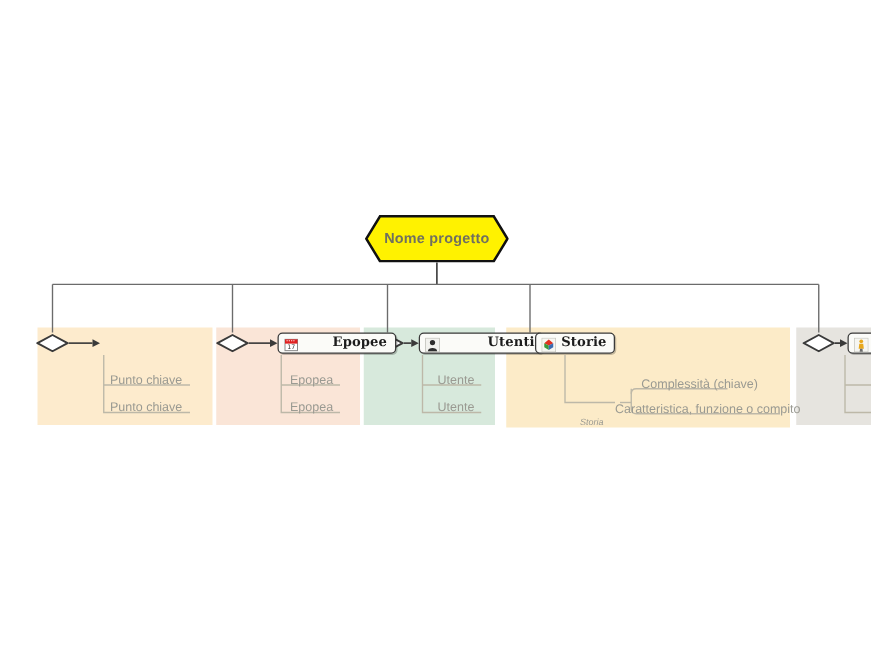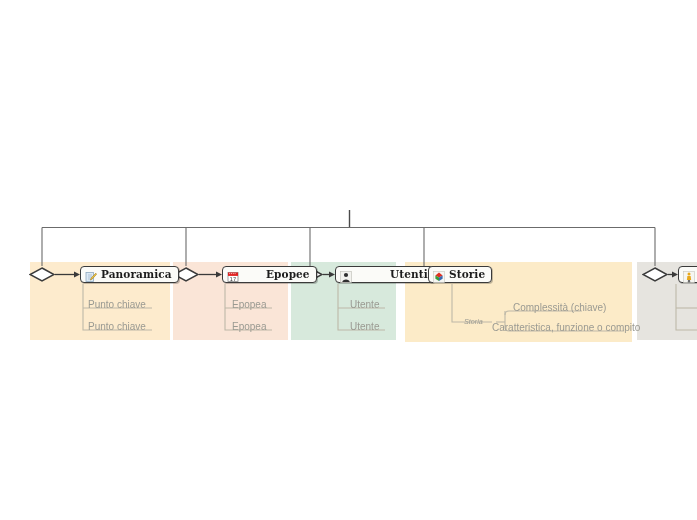--- a/index.html
+++ b/index.html
@@ -123,20 +123,26 @@
 
     <path d="M496,322 L500,322" stroke="#BDB8A8" stroke-width="1.1" fill="none"></path>
     <path d="M505,311 L505,327 Q505,331 509,331 L624,331" stroke="#BDB8A8" stroke-width="1.1" fill="none"></path>
     <path d="M505,315 Q505,311 509,311 L582,311" stroke="#BDB8A8" stroke-width="1.1" fill="none"></path>
     <path d="M500,322 L505,322" stroke="#BDB8A8" stroke-width="1.1" fill="none"></path>
 
     <path d="M676,284 L676,330 L697,330" stroke="#BDB8A8" stroke-width="1.1" fill="none"></path>
     <path d="M676,308 L697,308" stroke="#BDB8A8" stroke-width="1.1" fill="none"></path>
   </svg>
 
+  <div class="root-node">
+    <svg width="115" height="38" viewBox="0 0 115 38">
+      <polygon points="12,1 103,1 114,19 103,37 12,37 1,19" fill="#FFF200" stroke="#111111" stroke-width="2"></polygon>
+    </svg>
+    <div class="root-label">Nome progetto</div>
+  </div>
 
   <div class="diamond" style="left:29px;top:267px;">
     <svg width="26" height="15" viewBox="0 0 26 15">
       <polygon points="13,1 25,7.5 13,14 1,7.5" fill="#ffffff" stroke="#3a3a3a" stroke-width="1.5"></polygon>
     </svg>
   </div>
   <div class="diamond" style="left:173px;top:267px;">
     <svg width="26" height="15" viewBox="0 0 26 15">
       <polygon points="13,1 25,7.5 13,14 1,7.5" fill="#ffffff" stroke="#3a3a3a" stroke-width="1.5"></polygon>
     </svg>
@@ -150,30 +156,20 @@
     <svg width="26" height="15" viewBox="0 0 26 15">
       <polygon points="13,1 25,7.5 13,14 1,7.5" fill="#ffffff" stroke="#3a3a3a" stroke-width="1.5"></polygon>
     </svg>
   </div>
   <div class="diamond" style="left:642px;top:267px;">
     <svg width="26" height="15" viewBox="0 0 26 15">
       <polygon points="13,1 25,7.5 13,14 1,7.5" fill="#ffffff" stroke="#3a3a3a" stroke-width="1.5"></polygon>
     </svg>
   </div>
 
-  <div class="node-box" style="left:80px;top:266px;">
-    <span class="node-icon">
-      <svg width="12" height="12" viewBox="0 0 12 12">
-        <rect x="1" y="1.5" width="7.5" height="9" fill="#dce9f5" stroke="#8fa9bf" stroke-width="0.8"></rect>
-        <path d="M3,4 h4 M3,6 h4 M3,8 h2.5" stroke="#9fb5c8" stroke-width="0.7"></path>
-        <path d="M10.8,2.2 L6.2,7 L5.4,9 L7.3,8 L11.6,3.2 Z" fill="#f5c842" stroke="#9a7a1e" stroke-width="0.6"></path>
-      </svg>
-    </span>
-    <span class="node-title">Panoramica</span>
-  </div>
   <div class="leaf" style="left:88px;top:300px;">Punto chiave</div>
   <div class="leaf" style="left:88px;top:322px;">Punto chiave</div>
 
   <div class="node-box" style="left:222px;top:266px;gap:27px;">
     <span class="node-icon">
       <svg width="12" height="12" viewBox="0 0 12 12">
         <rect x="1" y="1.5" width="10" height="9" fill="#ffffff" stroke="#8a8a8a" stroke-width="0.8"></rect>
         <rect x="1" y="1.5" width="10" height="3.4" fill="#e02020"></rect>
         <path d="M2.2,2.6 h1 M4,2.6 h1 M5.8,2.6 h1 M7.6,2.6 h1" stroke="#ffffff" stroke-width="0.7"></path>
         <text x="6" y="9.6" font-family="DejaVu Sans, sans-serif" font-size="5" fill="#333333" text-anchor="middle">17</text>
@@ -201,21 +197,21 @@
     <span class="node-icon">
       <svg width="12" height="12" viewBox="0 0 12 12">
         <rect x="0.5" y="0.5" width="11" height="11" fill="#f6f6f2" stroke="#c6c6be" stroke-width="0.6"></rect>
         <path d="M6,1.6 L9.6,4.6 L6,6.4 L2.4,4.6 Z" fill="#e03020"></path>
         <path d="M2.4,4.6 L6,6.4 L6,10 L2.4,7.8 Z" fill="#3a9a3a"></path>
         <path d="M9.6,4.6 L6,6.4 L6,10 L9.6,7.8 Z" fill="#3a6ab0"></path>
       </svg>
     </span>
     <span class="node-title">Storie</span>
   </div>
-  <div class="leaf-cap" style="left:464px;top:318px;font-style:italic;">Storia</div>
+  <div class="leaf-cap" style="left:464px;top:334px;font-style:italic;">Storia</div>
   <div class="leaf" style="left:513px;top:303px;">Complessità (chiave)</div>
   <div class="leaf" style="left:492px;top:323px;">Caratteristica, funzione o compito</div>
 
   <div class="node-box" style="left:678px;top:266px;width:40px;">
     <span class="node-icon">
       <svg width="12" height="12" viewBox="0 0 12 12">
         <rect x="0.5" y="0.5" width="11" height="11" fill="#f6f6f2" stroke="#c6c6be" stroke-width="0.6"></rect>
         <circle cx="6" cy="3" r="1.5" fill="#e8a81c"></circle>
         <path d="M4.4,5 h3.2 l0.5,4 h-4.2 Z" fill="#e8a81c"></path>
         <path d="M5,9 h2 l0.3,2.4 h-2.6 Z" fill="#6b6b6b"></path>

